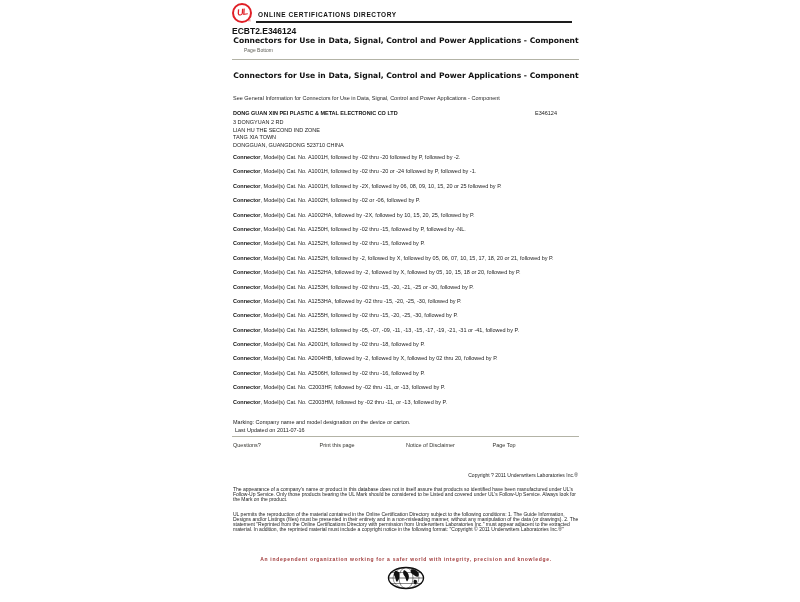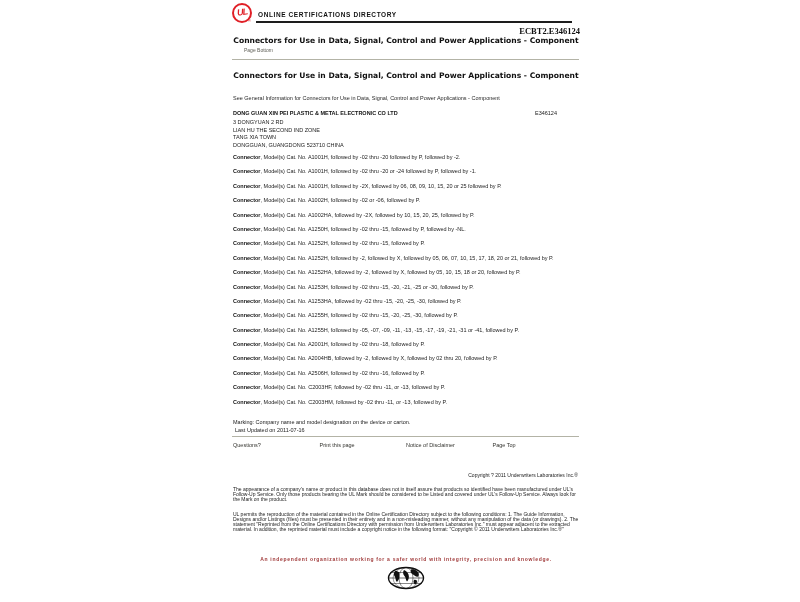--- a/index.html
+++ b/index.html
@@ -10,22 +10,22 @@
   
   .ul-logo{position:absolute;left:0;top:3px;width:20px;height:20px;border:2px solid #e01f26;
            border-radius:50%;box-sizing:border-box;}
   .ul-letters{position:absolute;left:3px;top:2px;font-size:9px;font-weight:bold;
               font-style:italic;color:#e01f26;transform:rotate(-8deg);letter-spacing:-1px;}
   .ul-reg{position:absolute;right:-1px;bottom:-2px;font-size:4px;color:#e01f26;}
   .dir-title{position:absolute;left:26px;top:11px;font-size:6.5px;font-weight:bold;
              letter-spacing:0.6px;color:#121212;white-space:nowrap;}
   .masthead-rule{position:absolute;left:24px;top:21px;width:316px;height:2px;background:#1d1d1d;}
 
-  .code{position:absolute;top:26px;left:0;width:100%;text-align:right;
-        font-size:8.5px;font-weight:bold;color:#111;font-family:Liberation Serif, serif;}
+  .code{position:absolute;top:26px;left:0;width:100%;text-align:left;
+        font-size:8.5px;font-weight:bold;color:#111;font-family:Liberation Sans, sans-serif;}
   .heading{position:absolute;left:0;width:100%;margin:0;text-align:center;
            font-size:7.6px;font-weight:bold;color:#111;white-space:nowrap;
            font-family:"DejaVu Sans", sans-serif;}
   .h1{top:36px;}
   .page-bottom{position:absolute;left:12px;top:47px;font-size:5px;color:#5e5e56;
                text-decoration:none;cursor:pointer;}
   .rule{position:absolute;left:0;width:347px;height:1px;background:#b3b3a6;}
   .rule1{top:59px;}
   .h2{top:71px;}
 

